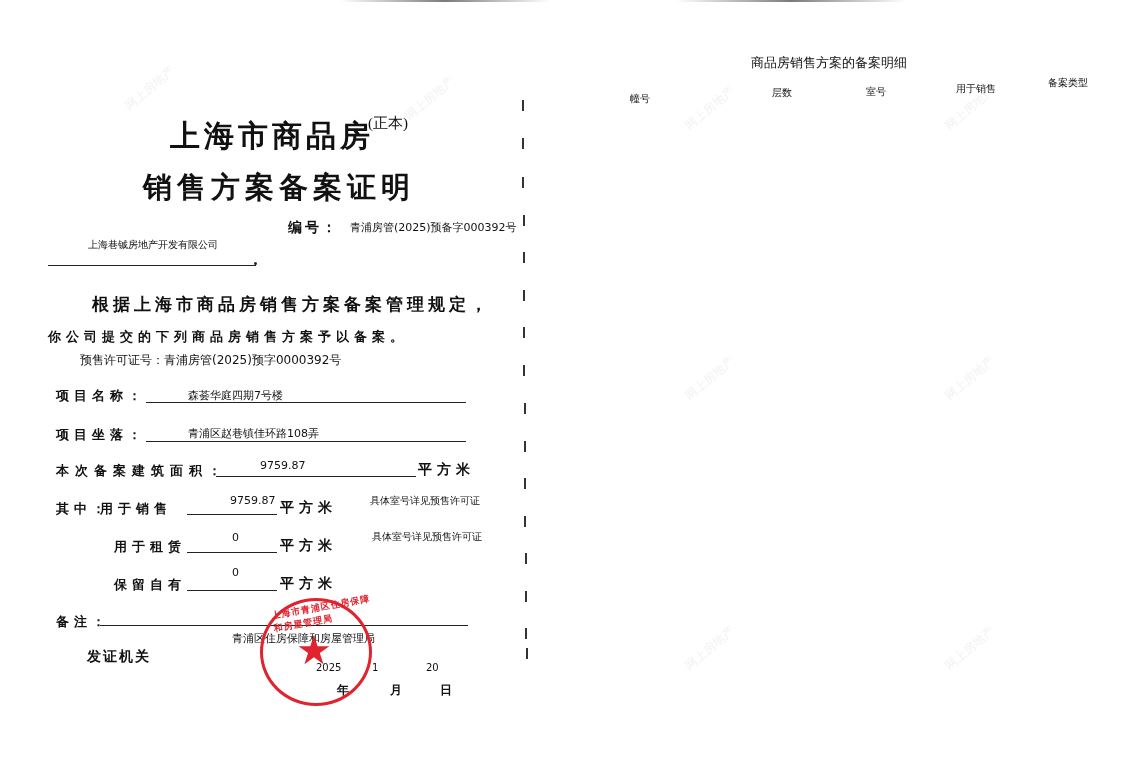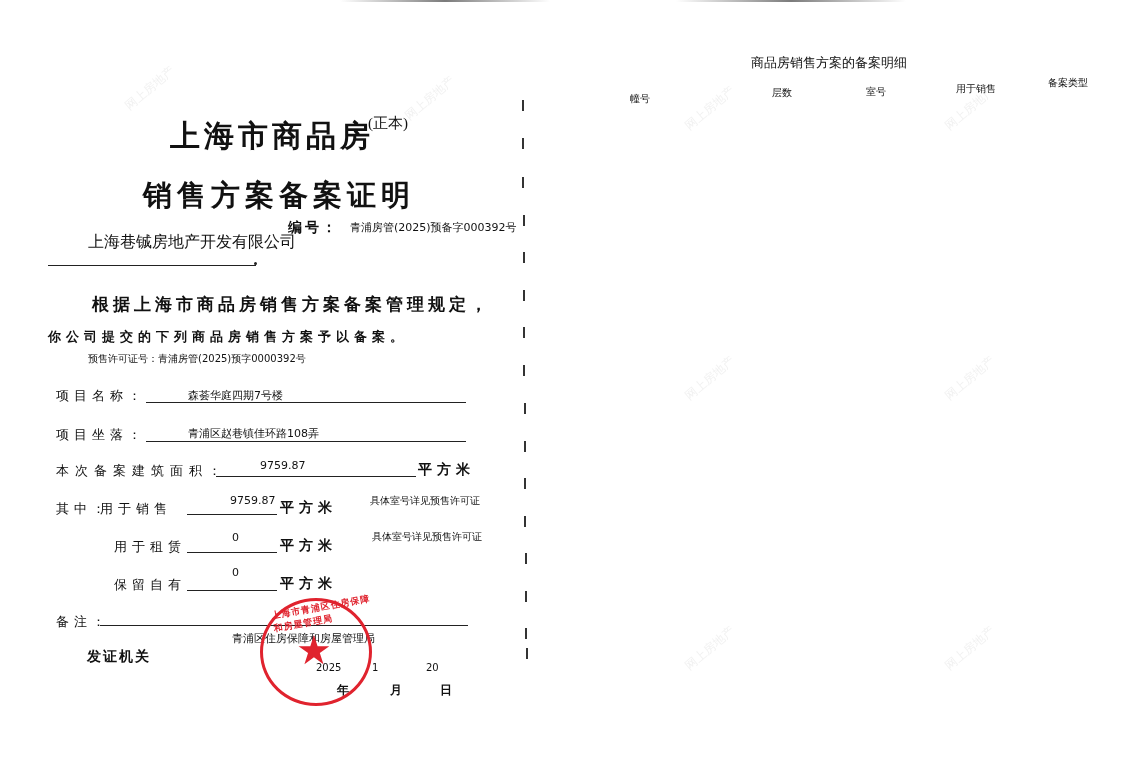--- a/index.html
+++ b/index.html
@@ -4,30 +4,30 @@
 <style>
   html, body { margin: 0; padding: 0; }
   body {
     width: 1125px; height: 757px; background: #ffffff; position: relative; overflow: hidden;
     font-family: "DejaVu Sans", "Liberation Sans", sans-serif; color: #111;
   }
   .abs { position: absolute; }
   .topshadow { top: 0; height: 2px; background: linear-gradient(90deg, rgba(120,120,120,0), rgba(90,90,90,0.8), rgba(120,120,120,0)); }
   .title1 { left: 170px; top: 116px; font-size: 30px; font-weight: bold; letter-spacing: 4px; }
   .zhengben { left: 368px; top: 114px; font-size: 15px; font-family: "Liberation Serif", "DejaVu Serif", serif; }
-  .title2 { left: 143px; top: 168px; font-size: 29px; font-weight: bold; letter-spacing: 5px; margin-top: 8px; }
+  .title2 { left: 143px; top: 168px; font-size: 29px; font-weight: bold; letter-spacing: 5px; }
   .bianhao-label { left: 288px; top: 219px; font-size: 14px; font-weight: bold; letter-spacing: 3px; }
   .bianhao-val { left: 350px; top: 220px; font-size: 11px; text-align: right; }
-  .company { left: 88px; top: 232px; font-size: 16px; }
+  .company { left: 88px; top: 238px; font-size: 10px; }
   .company-line { left: 48px; top: 265px; width: 208px; height: 1px; background: #222; }
   .company-dot { left: 254px; top: 262px; width: 3px; height: 3px; background: #222; border-radius: 50%; }
   .para1 { left: 92px; top: 293px; font-size: 17px; font-weight: bold; letter-spacing: 4px; }
   .para2 { left: 48px; top: 328px; font-size: 13px; font-weight: bold; letter-spacing: 5px; }
-  .permit { left: 88px; top: 352px; font-size: 10px; }
-  .row-label { font-size: 13px; font-weight: normal; letter-spacing: 5px; }
+  .permit { left: 80px; top: 352px; font-size: 12px; }
+  .row-label { font-size: 13px; font-weight: bold; letter-spacing: 5px; }
   .uline { height: 1px; background: #222; }
   .fill { font-size: 11px; }
   .unit { font-size: 14px; font-weight: bold; letter-spacing: 5px; }
   .note { font-size: 10px; }
   .dash { width: 2px; height: 11px; background: #333; }
   .stamp { left: 260px; top: 598px; width: 112px; height: 108px; border: 3px solid #e0232e; border-radius: 50%; box-sizing: border-box; }
   .stamp-star { left: 296px; top: 630px; color: #e0232e; font-size: 40px; line-height: 40px; }
   .stamp-text { left: 272px; top: 601px; color: #e0232e; font-size: 12px; font-weight: bold; transform: rotate(-10deg); letter-spacing: 1px; }
   .issuer { left: 232px; top: 631px; font-size: 11px; }
   .fazheng { left: 87px; top: 648px; font-size: 14px; font-weight: bold; letter-spacing: 2px; }

